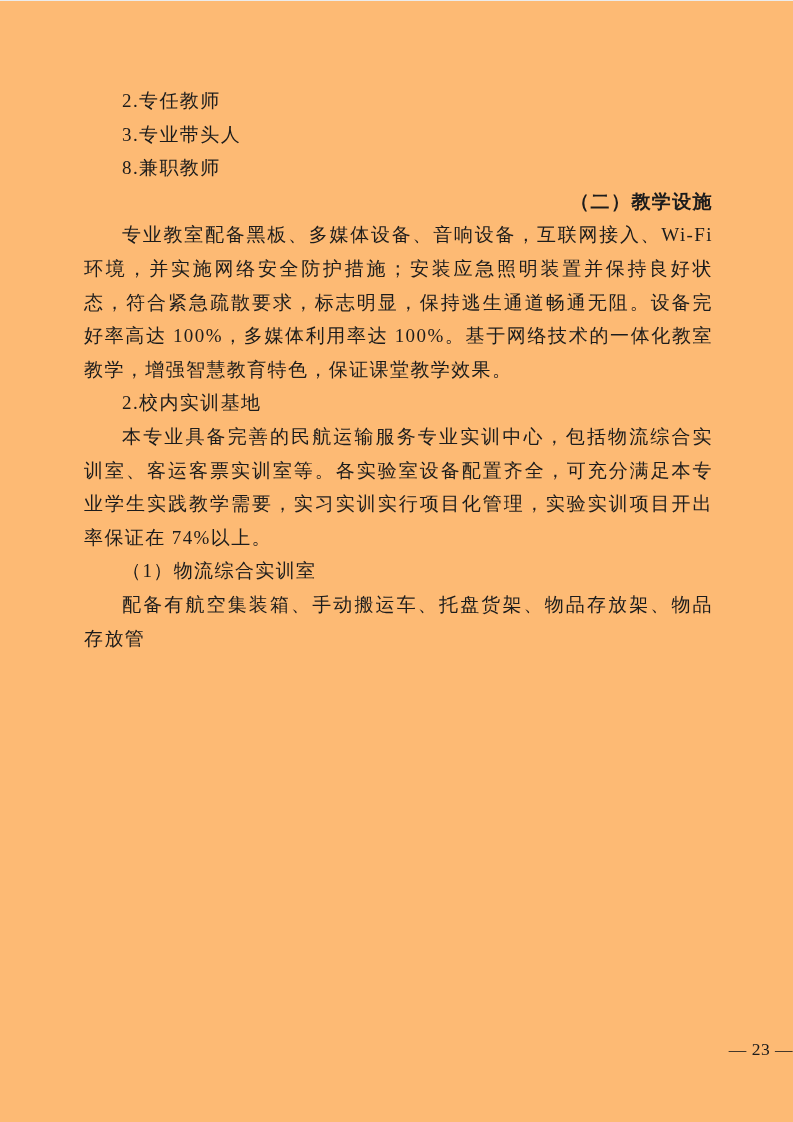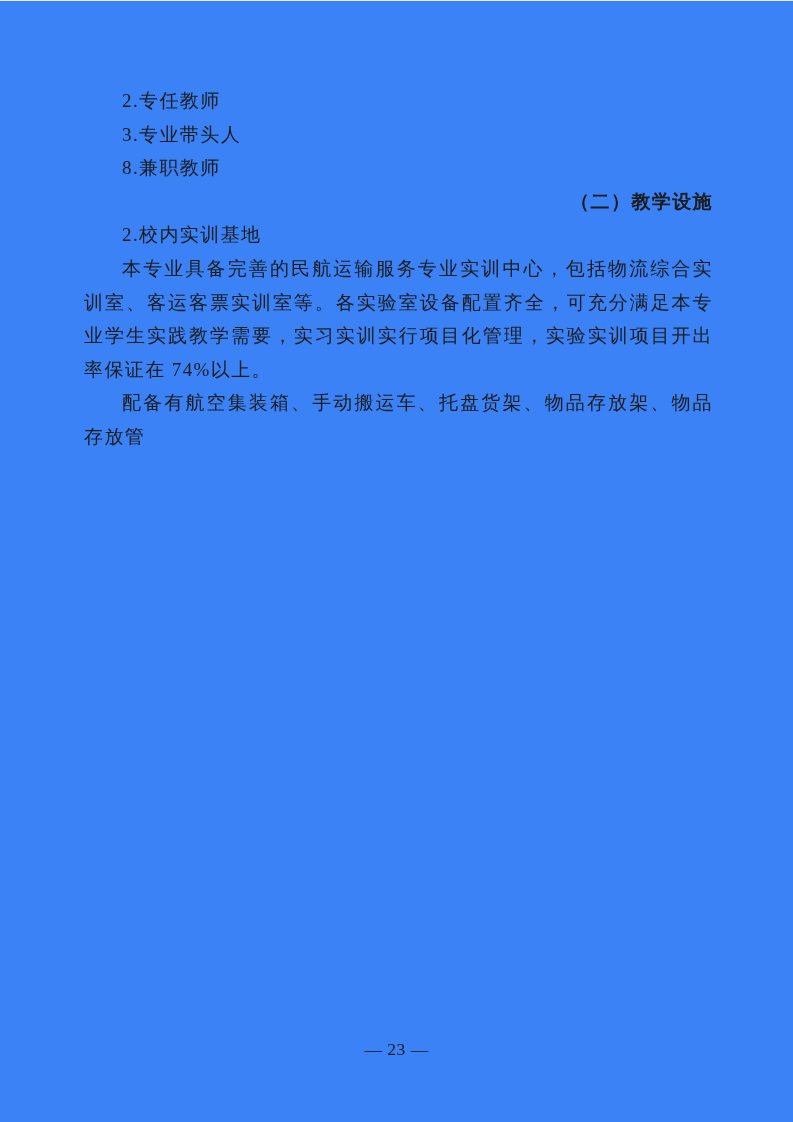--- a/index.html
+++ b/index.html
@@ -1,21 +1,21 @@
 <!DOCTYPE html>
 <html><head>
 <meta charset="utf-8">
 <style>
   html, body { margin: 0; padding: 0; background: #ffffff; }
   .page {
     position: relative;
     width: 793px;
     height: 1122px;
     margin: 0 auto;
-    background: #3b82f6;
+    background: #fdba74;
     border-top: 1px solid #ececec;
     overflow: hidden;
     font-family: "Liberation Serif", "DejaVu Serif", serif;
     color: #1c1c1c;
     box-sizing: border-box;
     padding-left: 12px;
   }
   .content {
     position: absolute;
     left: 84px;
@@ -39,35 +39,37 @@
   }
   .section-heading {
     font-weight: bold;
     text-align: right;
   }
   .footer {
     position: absolute;
     left: 0;
     right: 0;
     top: 1038px;
-    text-align: center;
+    text-align: right;
     font-size: 17.5px;
     letter-spacing: 0.5px;
     color: #1c1c1c;
   }
 </style>
 </head>
 <body>
 
 <div class="page">
   <div class="content">
     <p class="subheading">2.专任教师</p>
     <p class="subheading">3.专业带头人</p>
     <p class="subheading">8.兼职教师</p>
     <p class="section-heading">（二）教学设施</p>
+    <p class="para">专业教室配备黑板、多媒体设备、音响设备，互联网接入、Wi-Fi 环境，并实施网络安全防护措施；安装应急照明装置并保持良好状态，符合紧急疏散要求，标志明显，保持逃生通道畅通无阻。设备完好率高达 100%，多媒体利用率达 100%。基于网络技术的一体化教室教学，增强智慧教育特色，保证课堂教学效果。</p>
     <p class="subheading">2.校内实训基地</p>
     <p class="para">本专业具备完善的民航运输服务专业实训中心，包括物流综合实训室、客运客票实训室等。各实验室设备配置齐全，可充分满足本专业学生实践教学需要，实习实训实行项目化管理，实验实训项目开出率保证在 74%以上。</p>
+    <p class="subheading">（1）物流综合实训室</p>
     <p class="para">配备有航空集装箱、手动搬运车、托盘货架、物品存放架、物品存放管</p>
   </div>
   <div class="footer">
     <span>—  23  —</span>
   </div>
 </div>
 
 </body></html>

